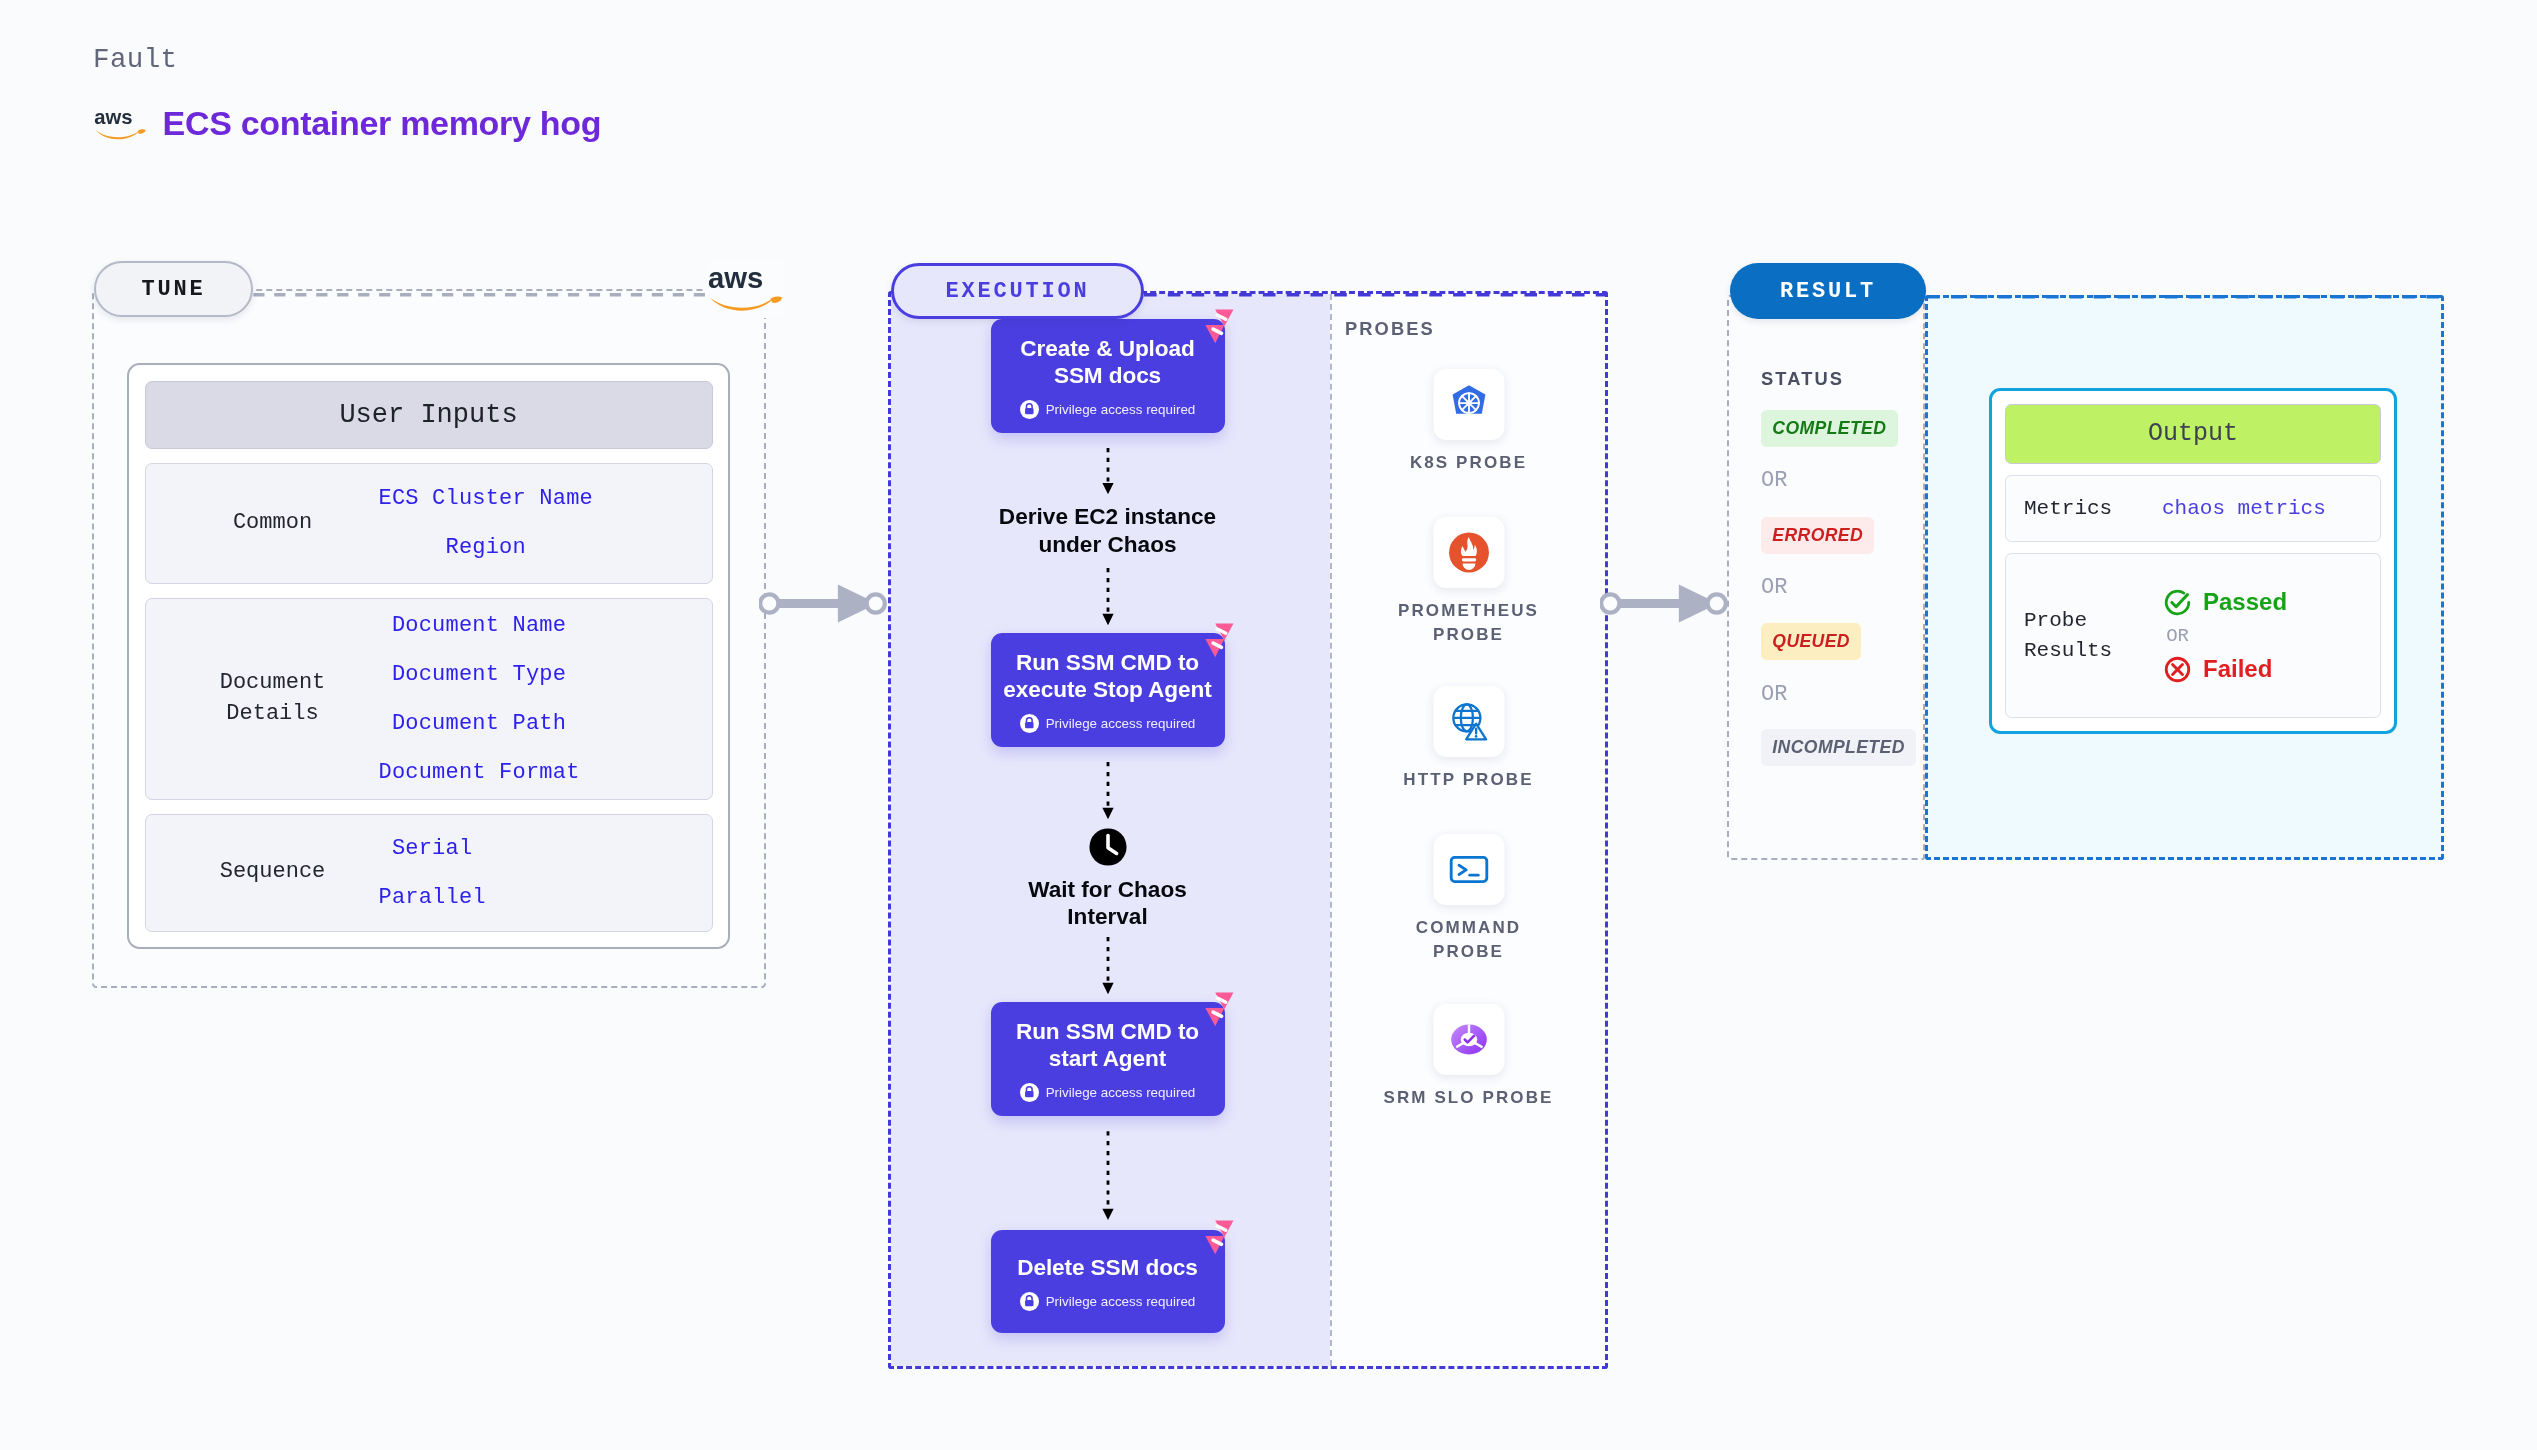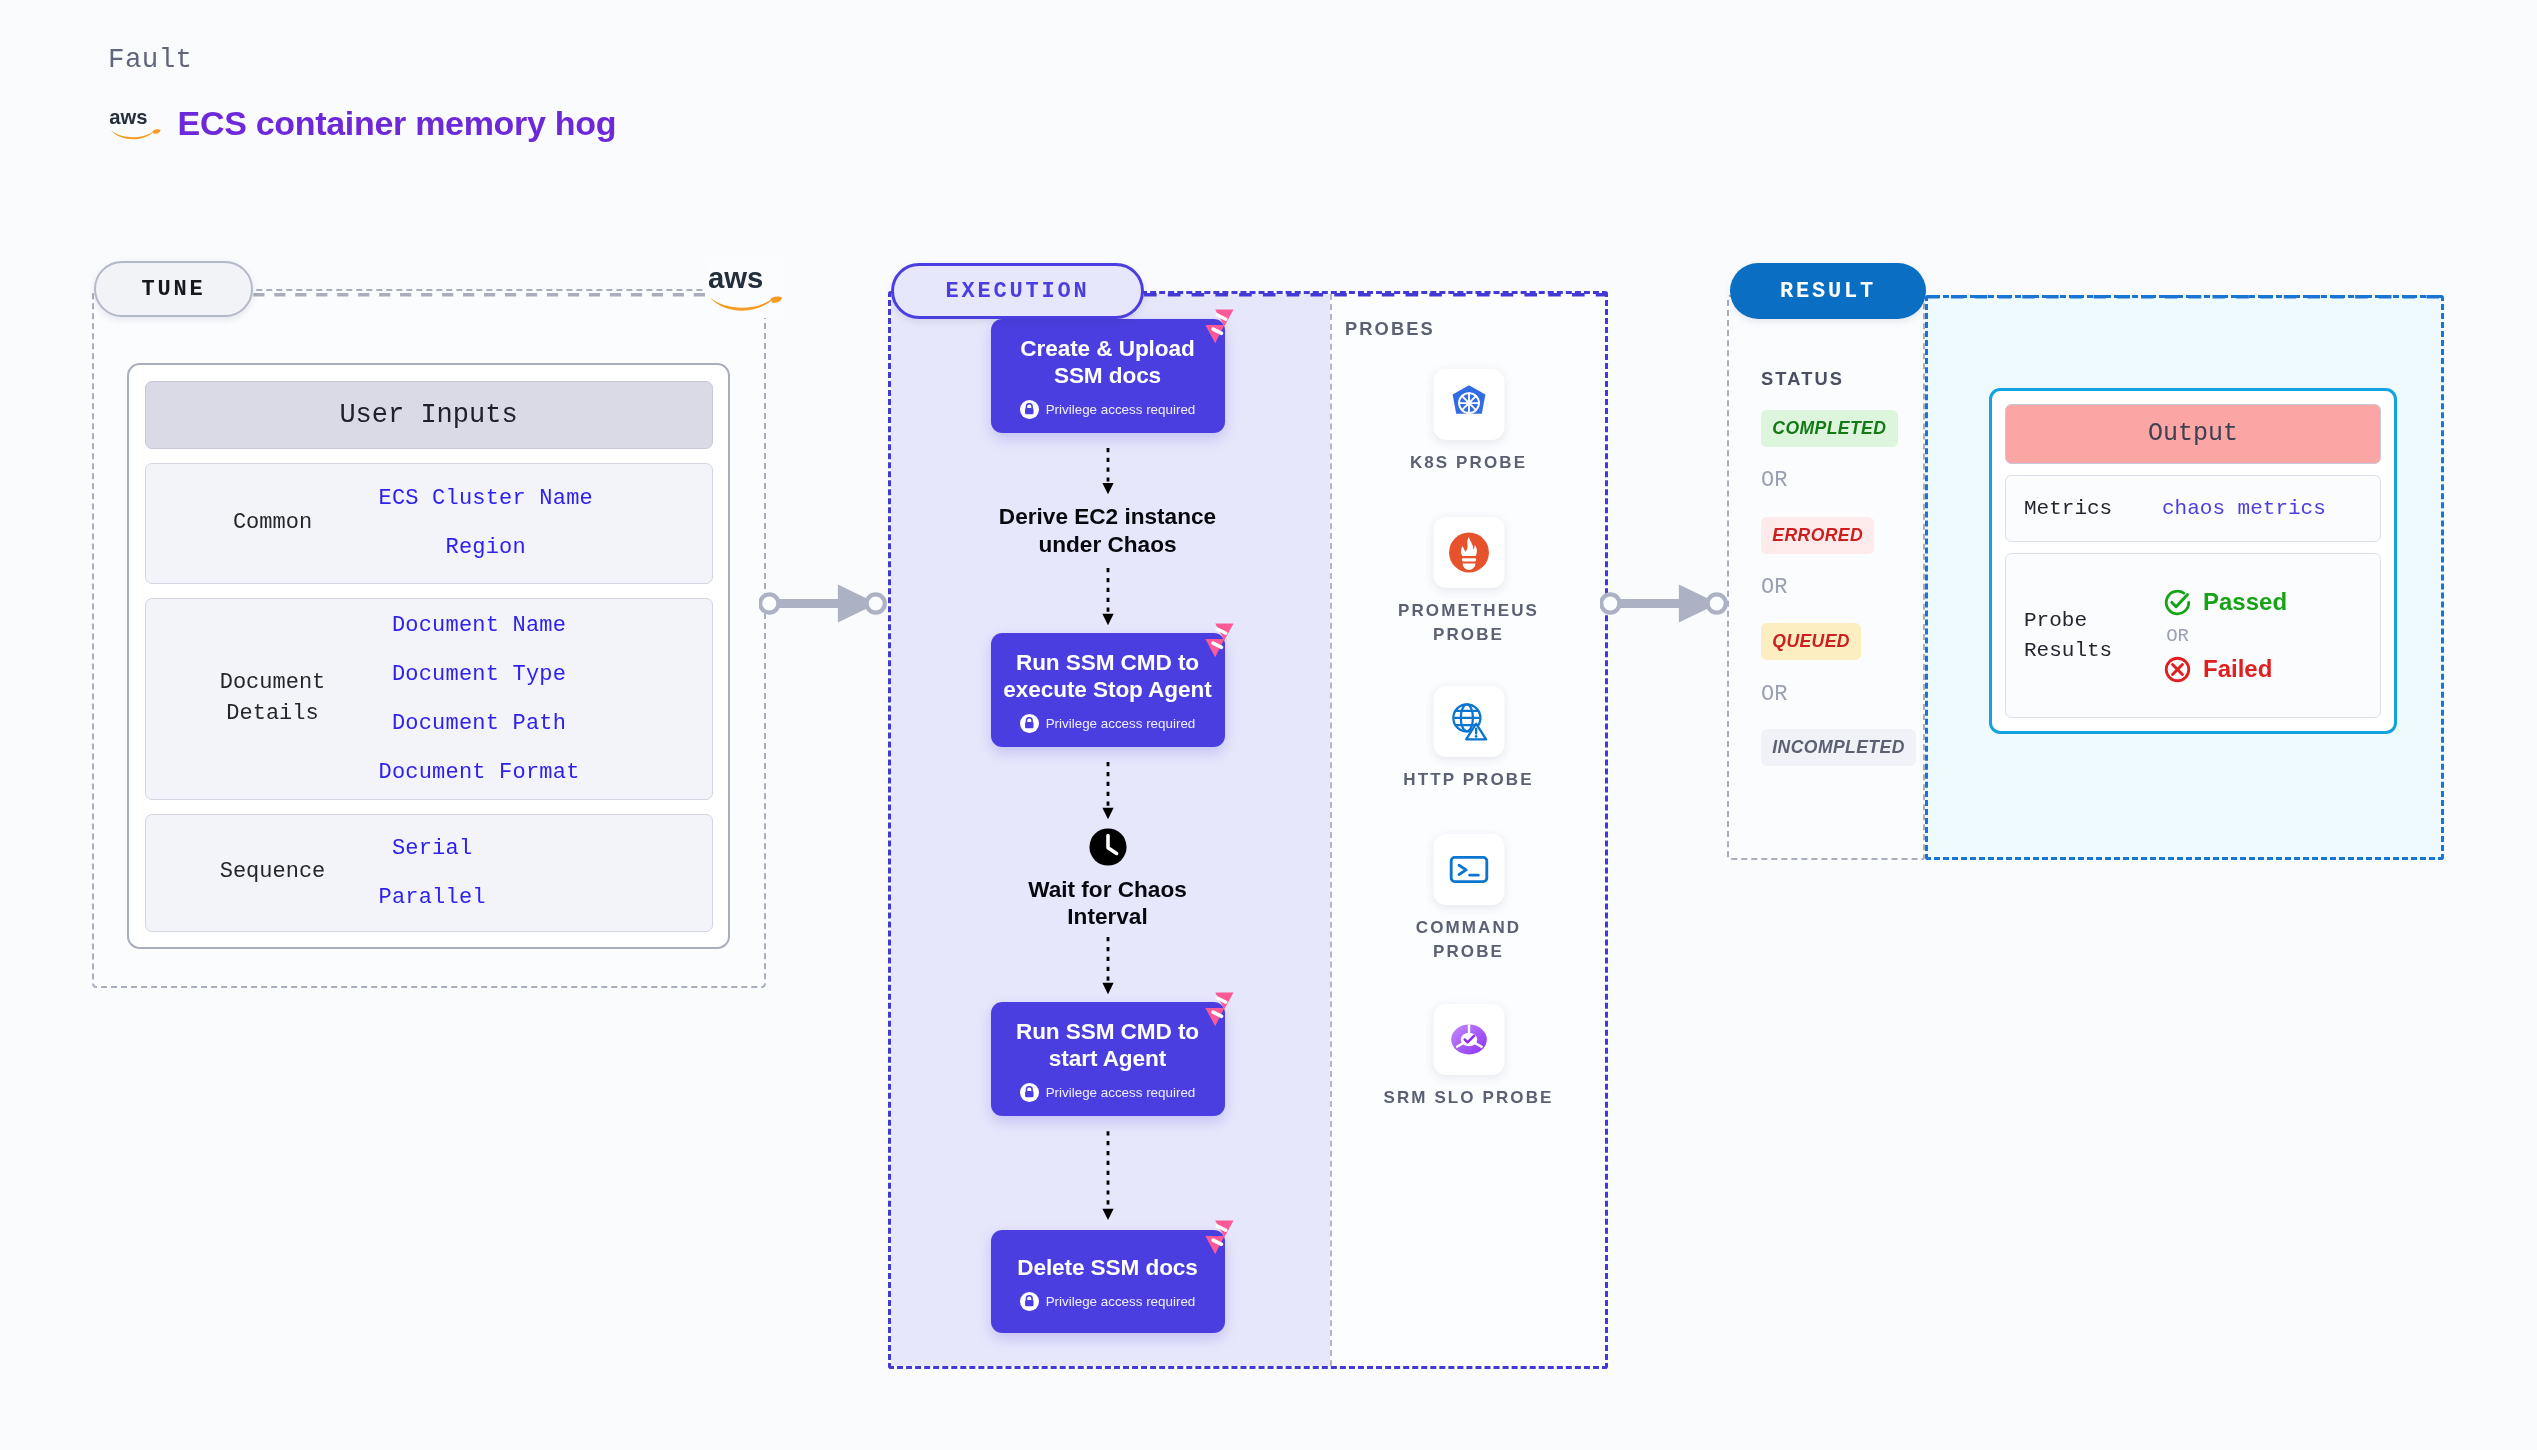--- a/index.html
+++ b/index.html
@@ -4,21 +4,21 @@
 <style>
   * { box-sizing: border-box; margin: 0; padding: 0; }
   html, body {
     width: 2538px; height: 1451px;
     background: #fafbfd;
     font-family: "Liberation Sans", sans-serif;
     overflow: hidden;
   }
 
   
-  #header { position: absolute; left: 108px; top: 44px; }
+  #header { position: absolute; left: 93px; top: 44px; }
   #fault-label {
     font-family: "Liberation Mono", monospace;
     font-size: 27.5px; color: #62667a; letter-spacing: 0.4px;
   }
   #title-row { display: flex; align-items: center; gap: 15.5px; margin-top: 28px; }
   #aws-logo-title { width: 54px; height: 41px; flex: none; }
   #fault-title { font-size: 34px; font-weight: bold; color: #6d28d9; letter-spacing: -0.3px; }
 
   
   .pill {
@@ -155,21 +155,21 @@
     position: absolute; left: 32px;
     font-family: "Liberation Mono", monospace; font-size: 22px; color: #9ba0b2;
   }
 
   #output-card {
     position: absolute; left: 1989px; top: 388px; width: 408px; height: 346px;
     background: #ffffff; border: 3.5px solid #12a2e0; border-radius: 11.3px;
     padding: 12.7px; display: flex; flex-direction: column; gap: 11.3px;
   }
   #output-header {
-    height: 62px; background: #fca5a5; border: 0.7px solid #c7c9d8; border-radius: 6.4px;
+    height: 62px; background: #bef264; border: 0.7px solid #c7c9d8; border-radius: 6.4px;
     display: flex; align-items: center; justify-content: center;
     font-family: "Liberation Mono", monospace; font-size: 25px; color: #3d4152;
   }
   .output-row {
     background: #fbfcfe; border: 0.7px solid #dcdfe9; border-radius: 6.4px;
     display: flex; align-items: center; padding: 11.3px 18.3px;
   }
   .output-row-label {
     width: 138px; flex: none; font-family: "Liberation Mono", monospace;
     font-size: 21px; color: #24262f; line-height: 1.4;

